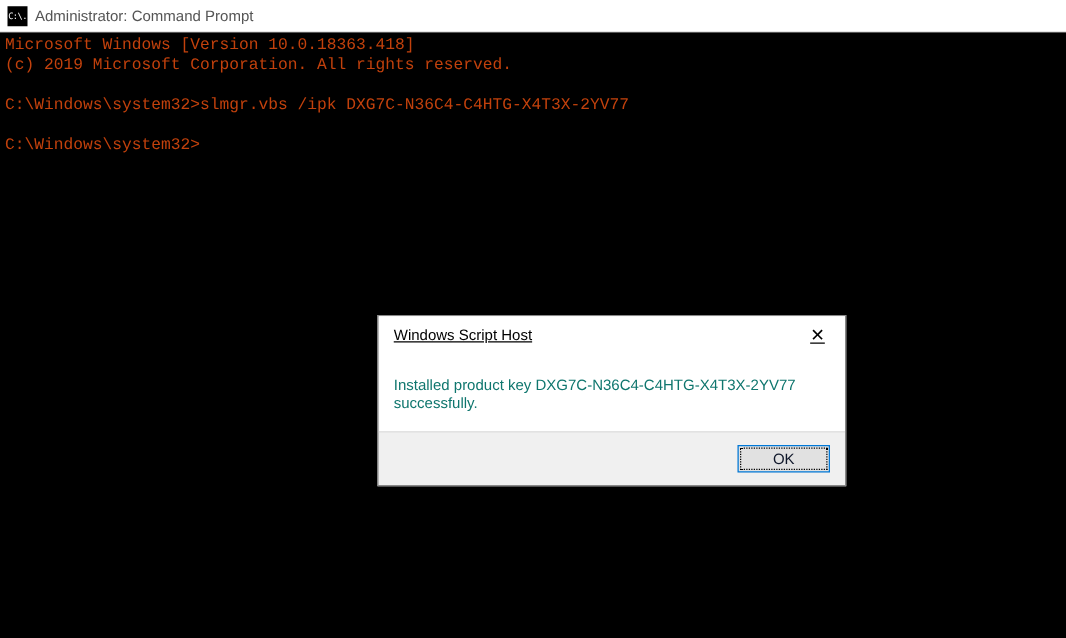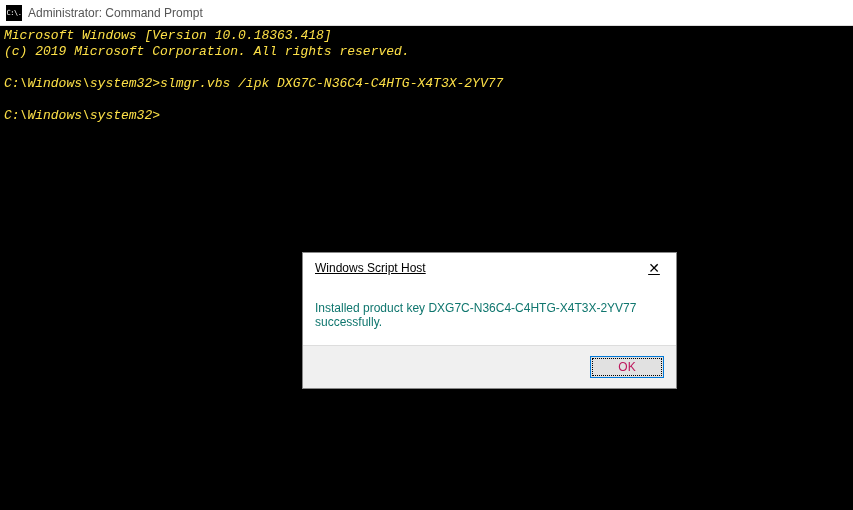--- a/index.html
+++ b/index.html
@@ -34,27 +34,26 @@
       align-items: center;
       justify-content: center;
       margin-right: 6px;
       font-size: 7px;
       color: #fff;
       font-family: Consolas, monospace;
       letter-spacing: -0.5px;
     }
     .terminal {
       background: #000;
-      color: #fde047;
+      color: #c2410c;
       font-family: Consolas, "Courier New", monospace;
       font-size: 13px;
       padding: 2px 4px;
       line-height: 16px;
       white-space: pre;
-      font-style: italic;
     }
     .dialog {
       position: absolute;
       left: 302px;
       top: 252px;
       width: 375px;
       background: #fff;
       border: 1px solid #888;
       box-shadow: 0 8px 20px rgba(0,0,0,0.5);
       font-family: "Segoe UI", Tahoma, sans-serif;
@@ -95,21 +94,21 @@
     }
     .dialog-button {
       min-width: 74px;
       height: 22px;
       background: #e1e1e1;
       border: 1px solid #0078d7;
       outline: 1px dotted #000;
       outline-offset: -3px;
       font-family: "Segoe UI", Tahoma, sans-serif;
       font-size: 12px;
-      color: #be185d;
+      color: #0f172a;
       cursor: pointer;
       display: flex;
       align-items: center;
       justify-content: center;
     }
     @keyframes blink {
       50% { opacity: 0; }
     }
   </style>
 </head>

